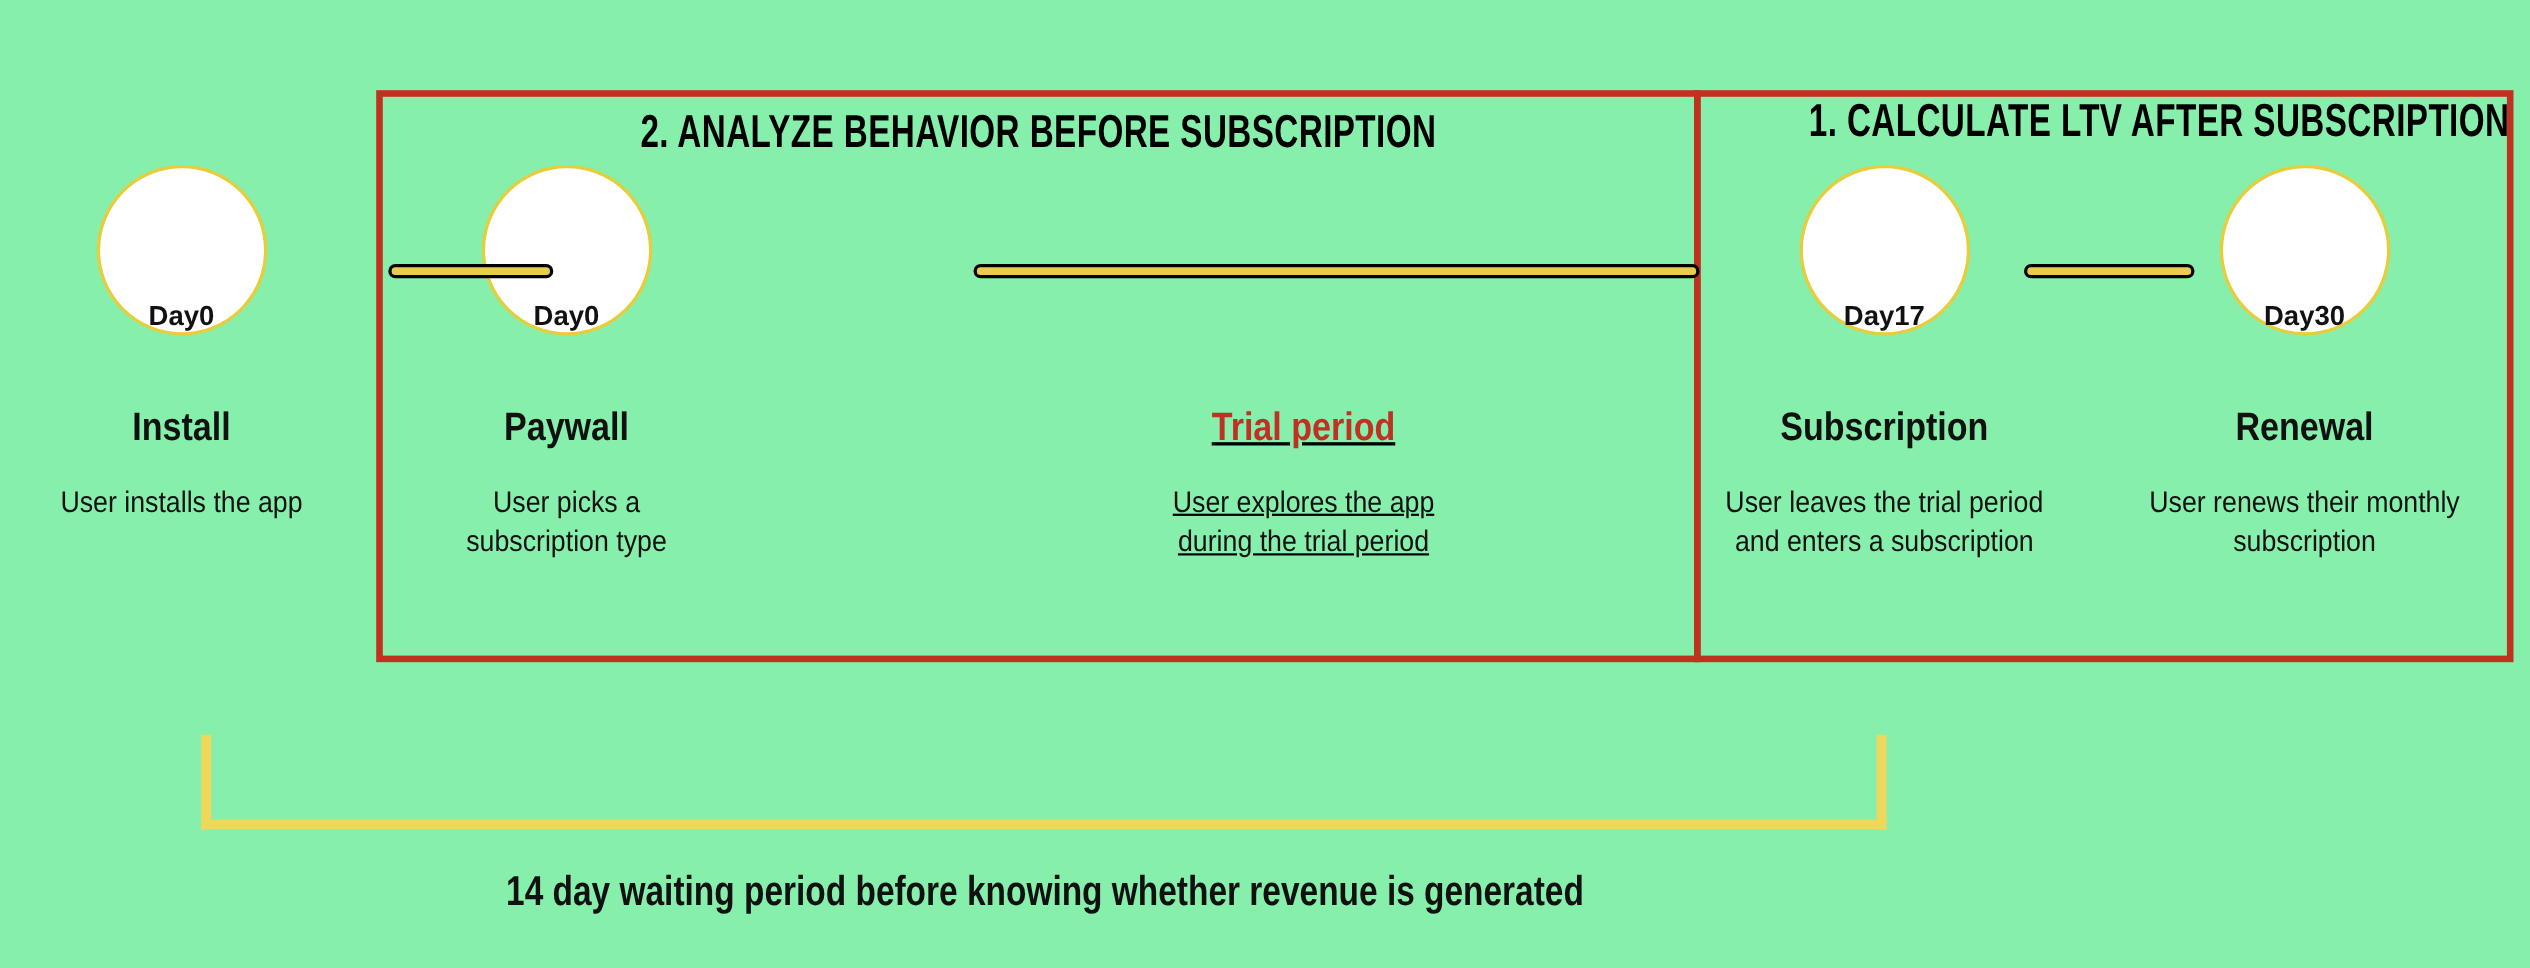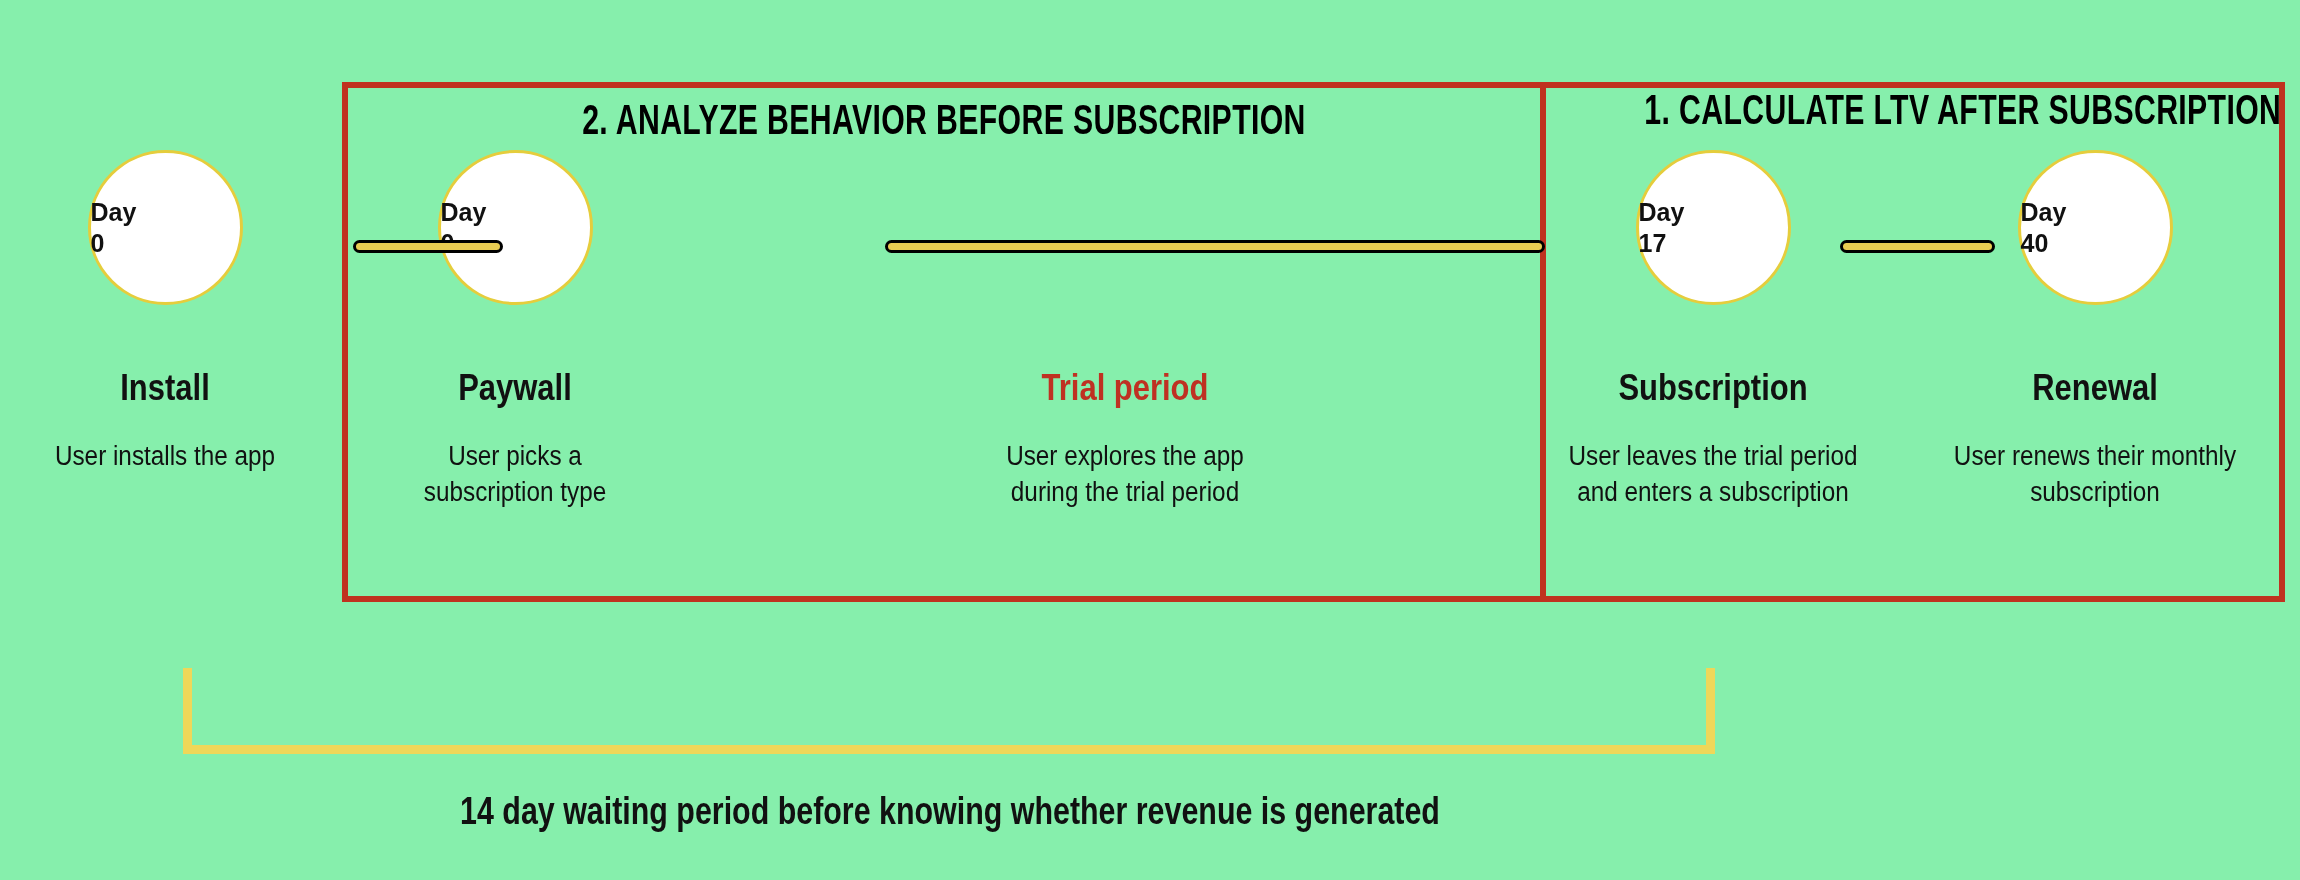--- a/index.html
+++ b/index.html
@@ -55,22 +55,21 @@
     text-align: center;
   }
   .circle {
     width: 155px;
     height: 155px;
     border-radius: 50%;
     border: 3px solid #e5cd3c;
     box-sizing: border-box;
     margin: 0 auto;
     display: flex;
-    flex-direction: column;
-    align-items: flex-start;
+    align-items: flex-end;
     justify-content: center;
     background: #ffffff;
   }
   .circle .day-word,
   .circle .day-num {
     font-family: "Liberation Sans", sans-serif;
     font-weight: 700;
     font-size: 25px;
     color: #111111;
     line-height: 1.22;
@@ -90,21 +89,21 @@
     font-family: "Liberation Sans Narrow", "Liberation Sans", sans-serif;
     font-weight: 400;
     font-size: 27px;
     line-height: 1.33;
     color: #111111;
     transform: scaleX(0.9);
   }
 
   #step-install      { left: 30px;   width: 270px; }
   #step-paywall      { left: 380px;  width: 270px; }
-  #step-trial        { left: 960px; width: 330px; }
+  #step-trial        { left: 1020px; width: 330px; text-decoration: underline; }
   #step-subscription { left: 1548px; width: 330px; }
   #step-renewal      { left: 1930px; width: 330px; }
 
   
   #step-trial .spacer { height: 155px; }
 
   
   .connector {
     position: absolute;
     height: 13px;
@@ -196,21 +195,21 @@
       <span class="day-word">Day</span>
       <span class="day-num">17</span>
     </div>
     <div class="step-label">Subscription</div>
     <div class="step-desc">User leaves the trial period and enters a subscription</div>
   </div>
 
   <div class="step" id="step-renewal">
     <div class="circle">
       <span class="day-word">Day</span>
-      <span class="day-num">40</span>
+      <span class="day-num">30</span>
     </div>
     <div class="step-label">Renewal</div>
     <div class="step-desc">User renews their monthly subscription</div>
   </div>
 
   <div id="bracket"></div>
   <div id="bracket-caption">14 day waiting period before knowing whether revenue is generated</div>
 
 </div>
 

